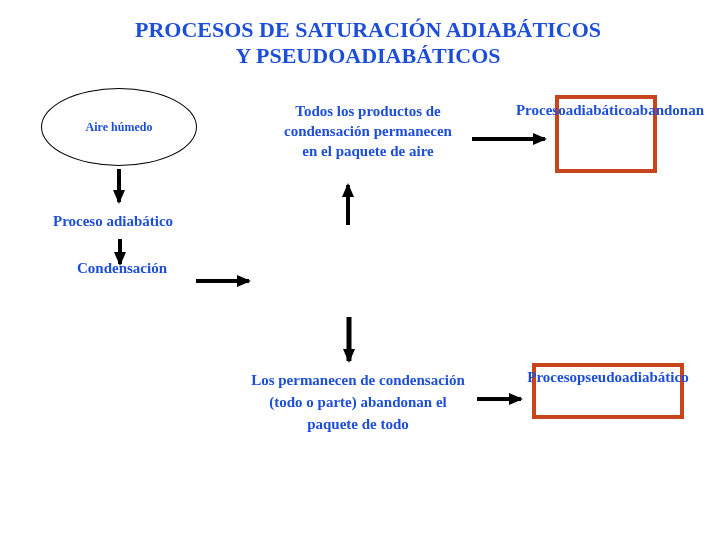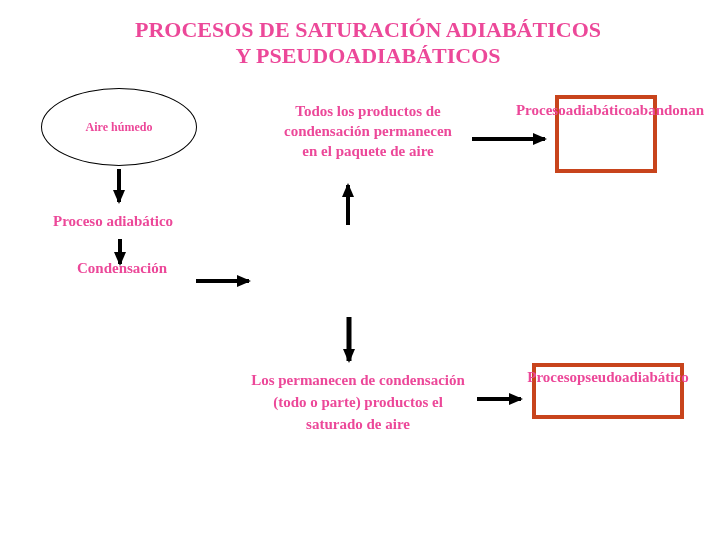--- a/index.html
+++ b/index.html
@@ -32,21 +32,21 @@
   .obox span{display:block;}
   .obox.left-text{padding-left:8px;text-align:left;}
   .obox.left-text span{line-height:22px;}
   .obox.center-text{text-align:center;}
   .obox.center-text span{line-height:20px;}
   svg.arrows{position:absolute;left:0;top:0;pointer-events:none;}
 </style>
 </head>
 <body>
 
-<div class="canvas" style="background: rgb(255, 255, 255); color: #ec4899;">
+<div class="canvas" style="background: rgb(255, 255, 255); color: #1d4ed8;">
 
   <svg class="arrows" width="720" height="540" viewBox="0 0 720 540">
     <defs>
       <marker id="ah" viewBox="0 0 14 12" refX="12" refY="6" markerWidth="14" markerHeight="12" orient="auto" markerUnits="userSpaceOnUse">
         <path d="M0,0 L14,6 L0,12 Z" fill="#000"></path>
       </marker>
     </defs>
     <line x1="119" y1="169" x2="119" y2="202" stroke="#000" stroke-width="4" marker-end="url(#ah)"></line>
     <line x1="120" y1="239" x2="120" y2="264" stroke="#000" stroke-width="4" marker-end="url(#ah)"></line>
     <line x1="196" y1="281" x2="249" y2="281" stroke="#000" stroke-width="4" marker-end="url(#ah)"></line>
@@ -77,22 +77,22 @@
   </div>
 
   <div class="obox left-text" style="left: 555px; top: 95px; width: 102px; height: 78px; border-color: rgb(200, 68, 28);">
     <span>Proceso</span>
     <span>adiabático</span>
     <span>abandonan</span>
   </div>
 
   <div class="tblock wide" style="left:248px;top:369px;width:220px;">
     <span>Los permanecen de condensación</span>
-    <span>(todo o parte) productos el</span>
-    <span>saturado de aire</span>
+    <span>(todo o parte) abandonan el</span>
+    <span>paquete de todo</span>
   </div>
 
   <div class="obox center-text" style="left: 532px; top: 363px; width: 152px; height: 56px; border-color: rgb(200, 68, 28);">
     <span>Proceso</span>
     <span>pseudoadiabático</span>
   </div>
 
 </div>
 
 </body></html>

